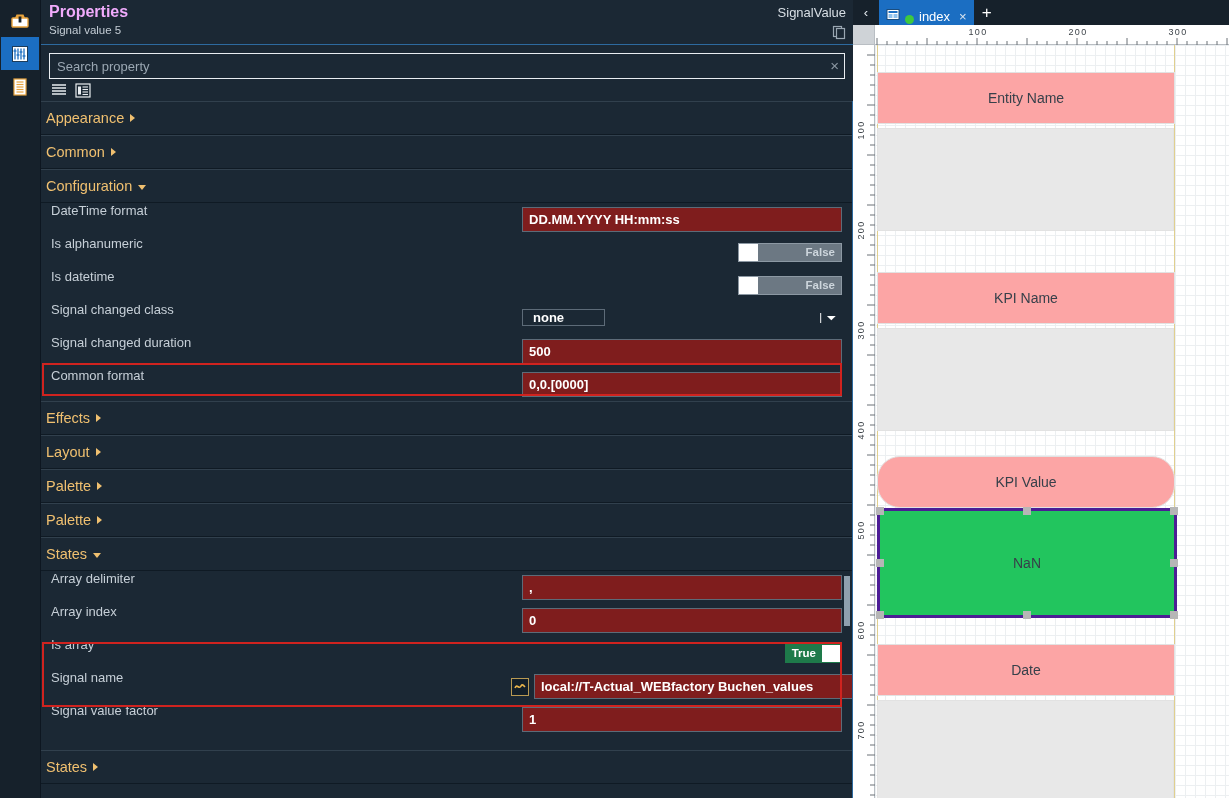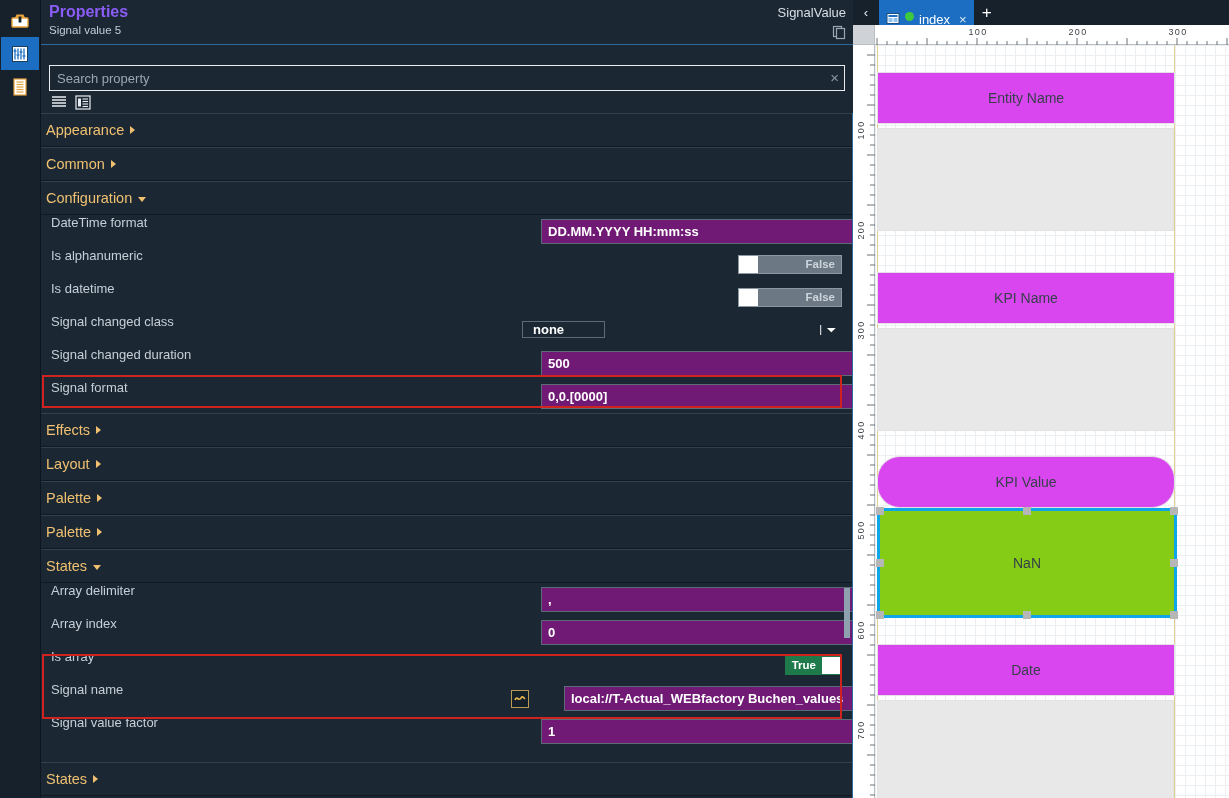--- a/index.html
+++ b/index.html
@@ -35,38 +35,38 @@
     flex: 0 0 812px;
     display: flex; flex-direction: column;
   }
   .props-head {
     height: 45px; position: relative;
     border-bottom: 1px solid #2d6a9f;
     flex: 0 0 45px;
   }
   .props-title {
     position: absolute; left: 8px; top: 3px;
-    color: #8b5cf6; font-size: 16px; font-weight: bold;
+    color: #f0abfc; font-size: 16px; font-weight: bold;
   }
   .props-sub {
     position: absolute; left: 8px; top: 24px;
     color: #c3ccd4; font-size: 11.5px;
   }
   .props-type {
     position: absolute; right: 7px; top: 5px;
     color: #d8dfe5; font-size: 13px;
   }
   .props-copy {
     position: absolute; right: 6px; top: 24px;
     width: 16px; height: 16px; cursor: pointer;
   }
 
   
   .search-wrap {
-    position: relative; margin: 20px 8px 0 8px; height: 26px;
+    position: relative; margin: 8px 8px 0 8px; height: 26px;
     flex: 0 0 26px;
   }
   .search-input {
     width: 100%; height: 26px;
     background: #1b2834;
     border: 1px solid #e9edf1;
     color: #c9d2da; font-size: 13px;
     padding: 0 24px 0 7px;
     font-family: "Liberation Sans", sans-serif;
     outline: none;
@@ -117,27 +117,26 @@
 
   .row {
     height: 33px; display: flex; position: relative;
     padding-left: 10px;
   }
   .row-label { color: #c6cfd7; font-size: 13px; width: 460px; flex: 0 0 460px; }
   .row-ctrl { flex: 1 1 auto; display: flex; align-items: center; justify-content: flex-end; padding-right: 10px; }
 
   .txt {
     width: 320px; height: 25px;
-    background: #701a75;
+    background: #7f1d1d;
     border: 1px solid #5d6b78;
     color: #ffffff; font-size: 13px; font-weight: bold;
     padding: 0 6px;
     font-family: "Liberation Sans", sans-serif;
     outline: none;
-    margin-left: 30px;
   }
   .sel-wrap { position: relative; width: 320px; height: 25px; }
   .sel {
     width: 100%; height: 25px;
     background: #1b2834;
     border: 1px solid #5d6b78;
     color: #ffffff; font-size: 13px; font-weight: bold;
     padding: 0 40px 0 10px;
     font-family: "Liberation Sans", sans-serif;
     line-height: 23px;
@@ -181,23 +180,23 @@
   }
   .tabbar {
     height: 25px; background: #16212b; display: flex; align-items: stretch;
     flex: 0 0 25px;
   }
   .tab-nav {
     width: 26px; display: flex; align-items: center; justify-content: center;
     color: #e3e9ee; font-size: 13px; cursor: pointer;
   }
   .tab {
-    display: flex; align-items: flex-start; gap: 5px;
+    display: flex; align-items: flex-end; gap: 5px;
     background: #1b6ec2; color: #ffffff; font-size: 13px;
-    padding: 12px 7px; cursor: pointer;
+    padding: 1px 7px; cursor: pointer;
   }
   .tab .dot { width: 9px; height: 9px; border-radius: 50%; background: #3ec93e; }
   .tab .x { color: #dce6ef; font-size: 13px; margin-left: 4px; }
   .tab-add {
     width: 26px; display: flex; align-items: center; justify-content: center;
     color: #ffffff; font-size: 17px; cursor: pointer;
   }
 
   .canvas-area { flex: 1 1 auto; position: relative; overflow: hidden; background: #ffffff; }
 
@@ -221,28 +220,28 @@
       linear-gradient(to right, #eceff1 1px, transparent 1px),
       linear-gradient(to bottom, #eceff1 1px, transparent 1px),
       linear-gradient(to right, #d9dde0 1px, transparent 1px),
       linear-gradient(to bottom, #d9dde0 1px, transparent 1px);
     background-size: 10px 10px, 10px 10px, 50px 50px, 50px 50px;
   }
   .guide-v { position: absolute; top: 20px; bottom: 0; width: 1px; background: #e0cf8e; }
 
   .widget {
     position: absolute;
-    background: #d946ef;
+    background: #fca5a5;
     border: 1px solid #e2e2e2;
     display: flex; align-items: center; justify-content: center;
     color: #37404a; font-size: 14px;
     cursor: pointer;
   }
   .widget.plain { background: #e8e8e8; }
-  .widget.selected { border: 3px solid #0ea5e9; background: #84cc16; justify-content: center; }
+  .widget.selected { border: 3px solid #4c1d95; background: #22c55e; justify-content: center; }
   .handle { position: absolute; width: 8px; height: 8px; background: #b6b6b6; }
 
   .v-scroll {
     position: absolute; left: 6px; width: 5px; height: 28px;
     background: #ffffff; border: 1px solid #cfd3d7;
   }
   .panel-scroll {
     position: absolute; right: 2px; width: 6px;
     background: #8fa0ae;
   }
@@ -389,21 +388,21 @@
       </div>
 
       <div class="row">
         <span class="row-label">Signal changed duration</span>
         <span class="row-ctrl">
           <input class="txt" type="text" value="500" style="">
         </span>
       </div>
 
       <div class="row">
-        <span class="row-label">Signal format</span>
+        <span class="row-label">Common format</span>
         <span class="row-ctrl">
           <input class="txt" type="text" value="0,0.[0000]" style="">
         </span>
       </div>
 
       <div class="group">
         <span class="group-label">Effects</span>
         <span class="caret collapsed"></span>
       </div>
       <div class="group">

